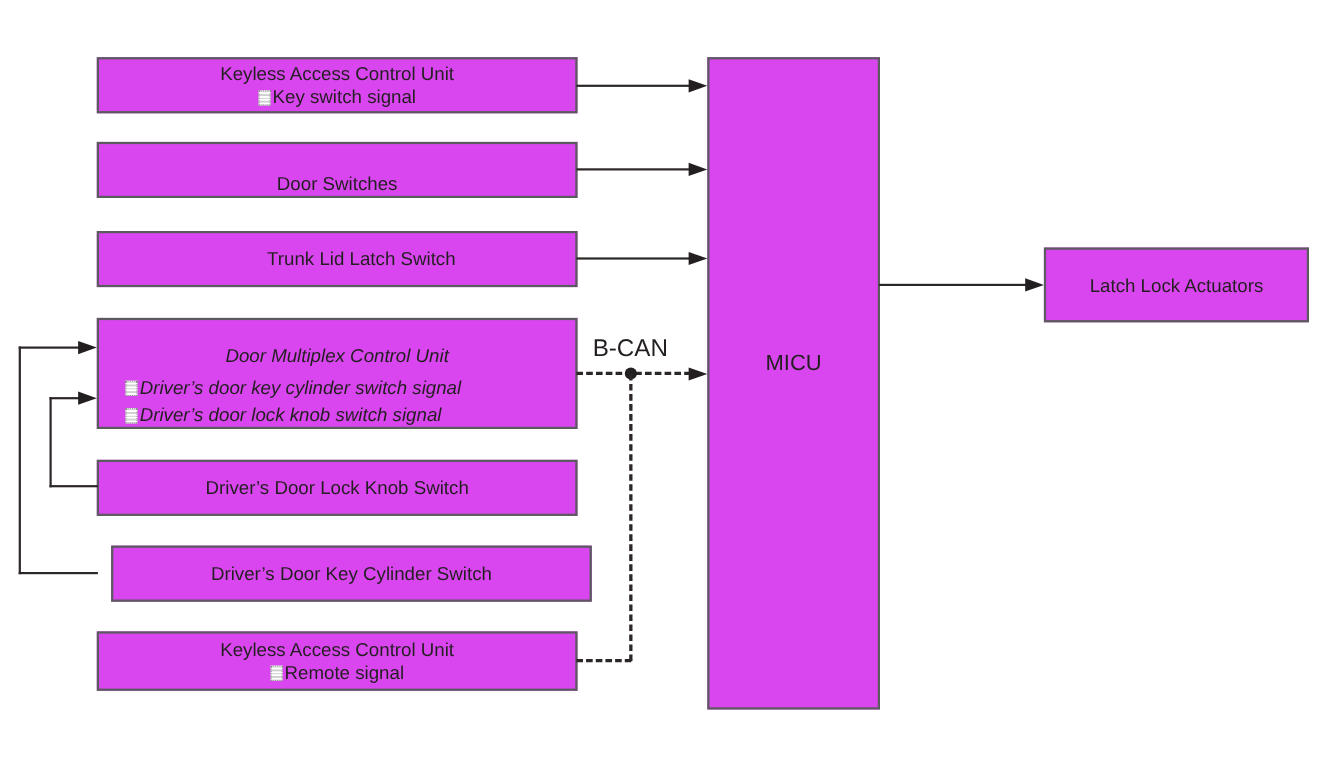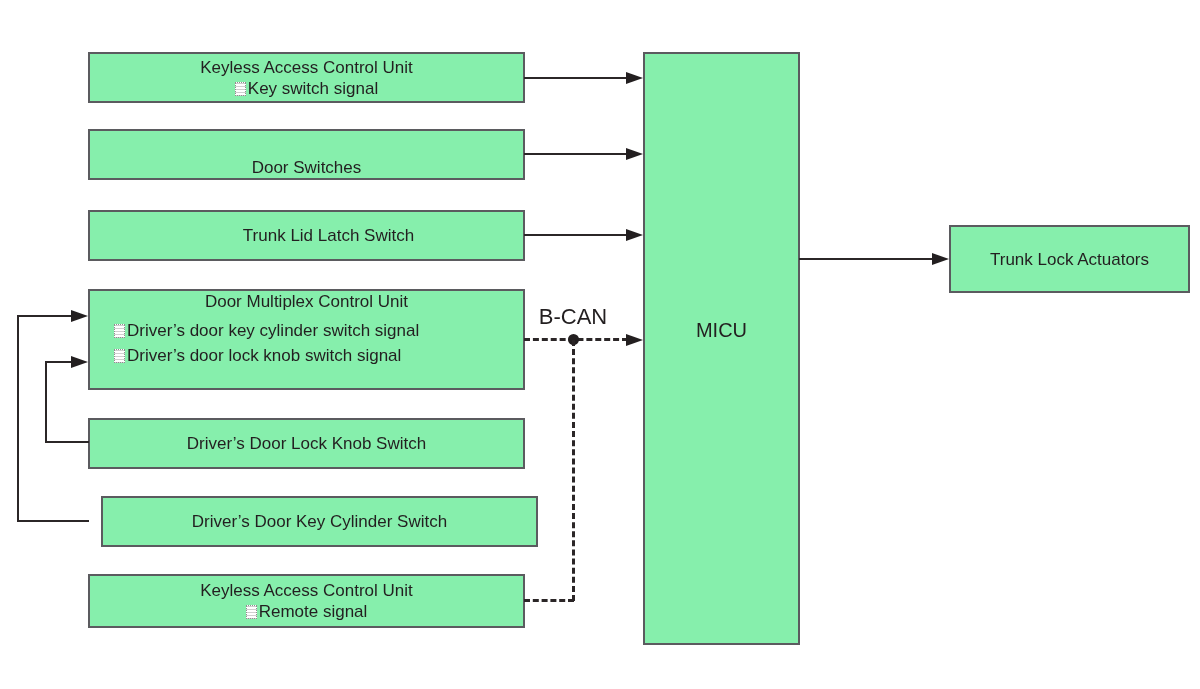--- a/index.html
+++ b/index.html
@@ -13,36 +13,37 @@
     width: 1200px;
     height: 689px;
     background: #ffffff;
     overflow: hidden;
     color: #231f20;
   }
   .box {
     position: absolute;
     box-sizing: border-box;
     border: 2px solid #5b5b5f;
-    background: #86efac;
+    background: #d946ef;
     display: flex;
     flex-direction: column;
     justify-content: center;
     align-items: center;
     font-size: 17px;
     line-height: 21px;
     text-align: center;
     color: #231f20;
   }
   .box .multiline { width: 100%; }
   .box4 {
     justify-content: flex-start;
     align-items: stretch;
     text-align: left;
-    padding-top: 0;
+    padding-top: 22px;
+    font-style: italic;
   }
   .box4 .b4-title { text-align: center; margin-bottom: 6px; }
   .box4 .b4-item { padding-left: 24px; line-height: 25px; }
   
   .tofu {
     display: inline-block;
     width: 11px;
     height: 14px;
     box-sizing: border-box;
     border: 1px dotted #8f8f8f;
@@ -122,21 +123,21 @@
       <div>Keyless Access Control Unit</div>
       <div><span class="tofu"></span><span>Remote signal</span></div>
     </div>
   </div>
 
   <div class="box" style="left:643px; top:52px; width:157px; height:593px;">
     <div class="micu-label">MICU</div>
   </div>
 
   <div class="box" style="left:949px; top:225px; width:241px; height:68px;">
-    <div>Trunk Lock Actuators</div>
+    <div>Latch Lock Actuators</div>
   </div>
 
   <div class="hline" style="left:524px; top:77px;  width:104px;"></div>
   <div class="arrow-right" style="left:626px; top:72px;"></div>
 
   <div class="hline" style="left:524px; top:153px; width:104px;"></div>
   <div class="arrow-right" style="left:626px; top:148px;"></div>
 
   <div class="hline" style="left:524px; top:234px; width:104px;"></div>
   <div class="arrow-right" style="left:626px; top:229px;"></div>

